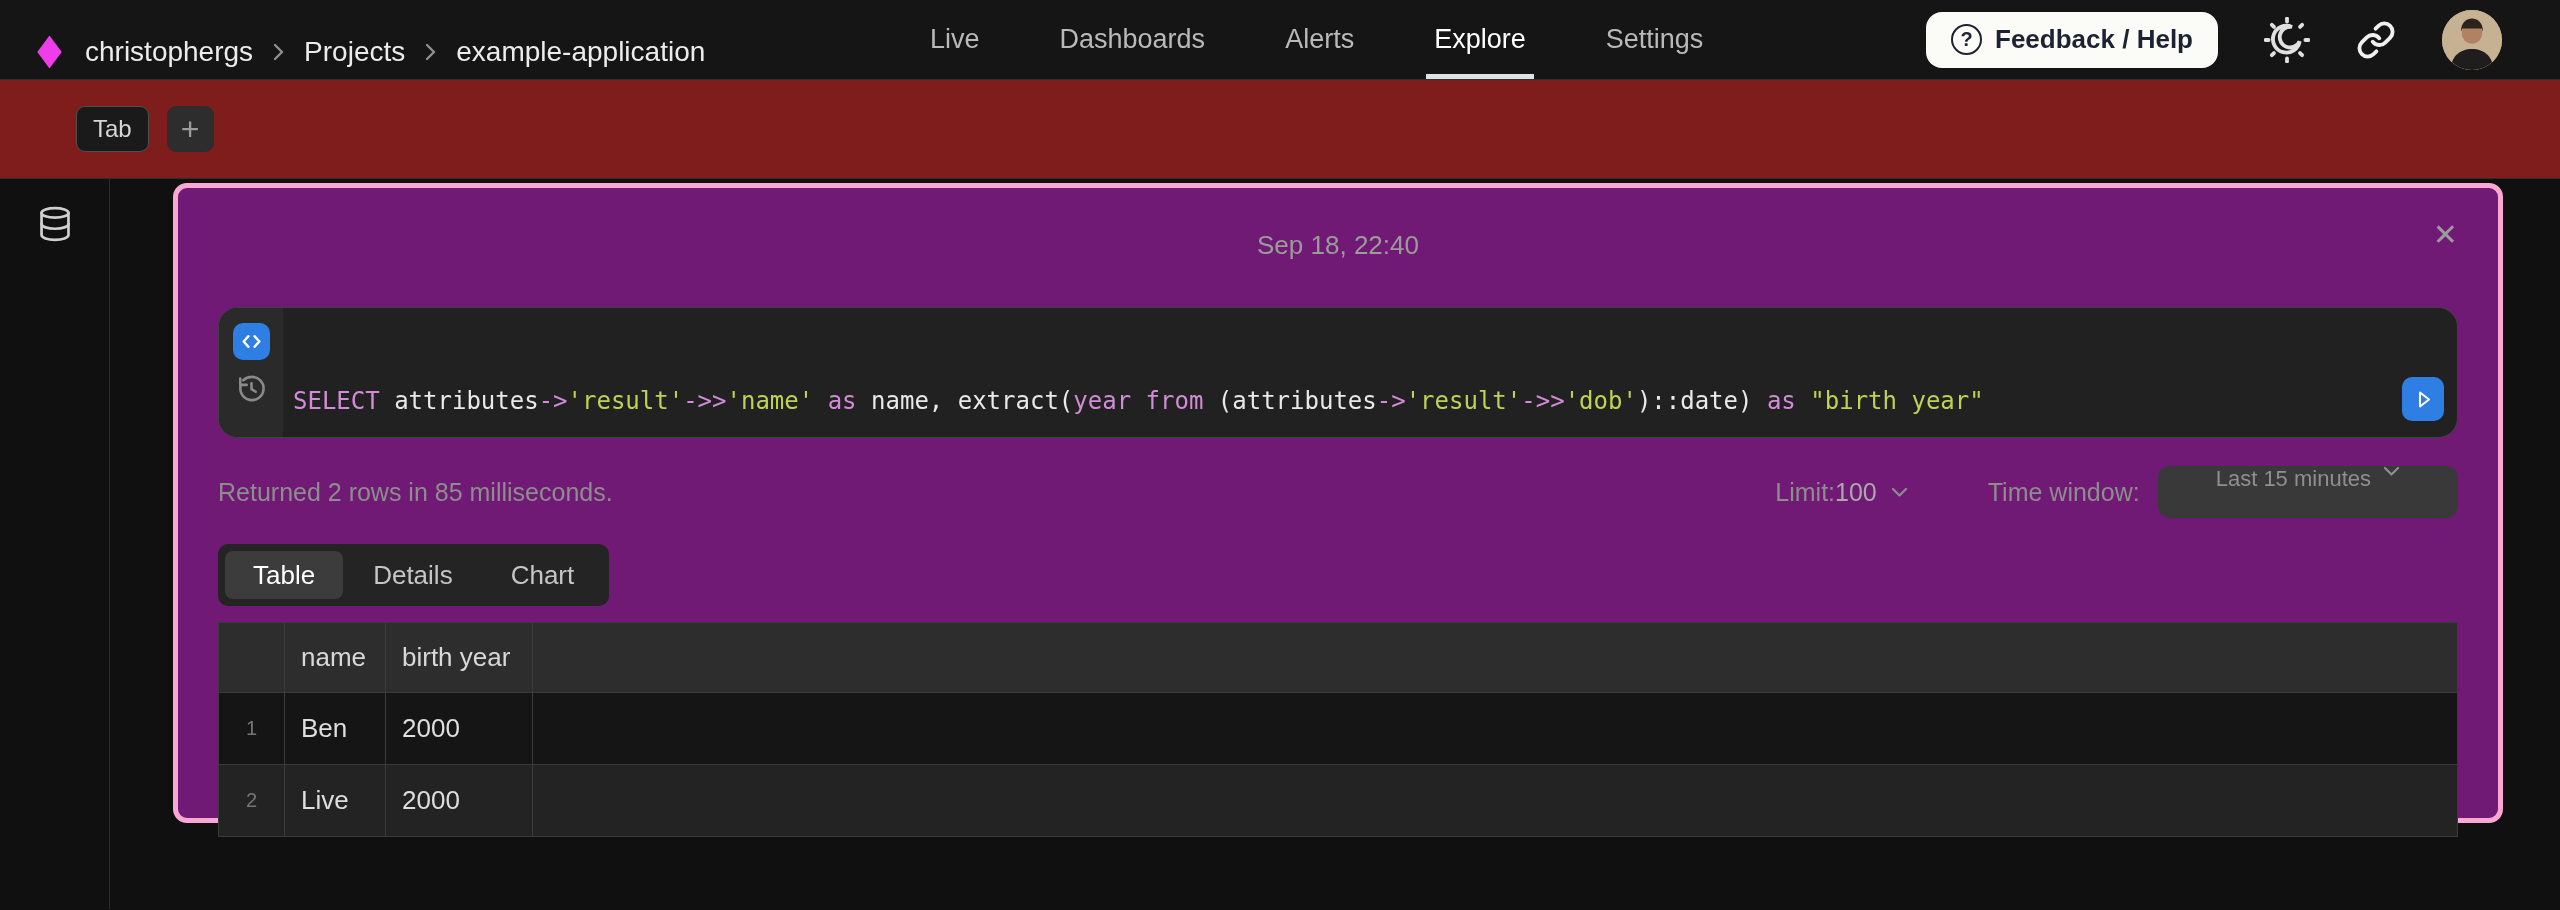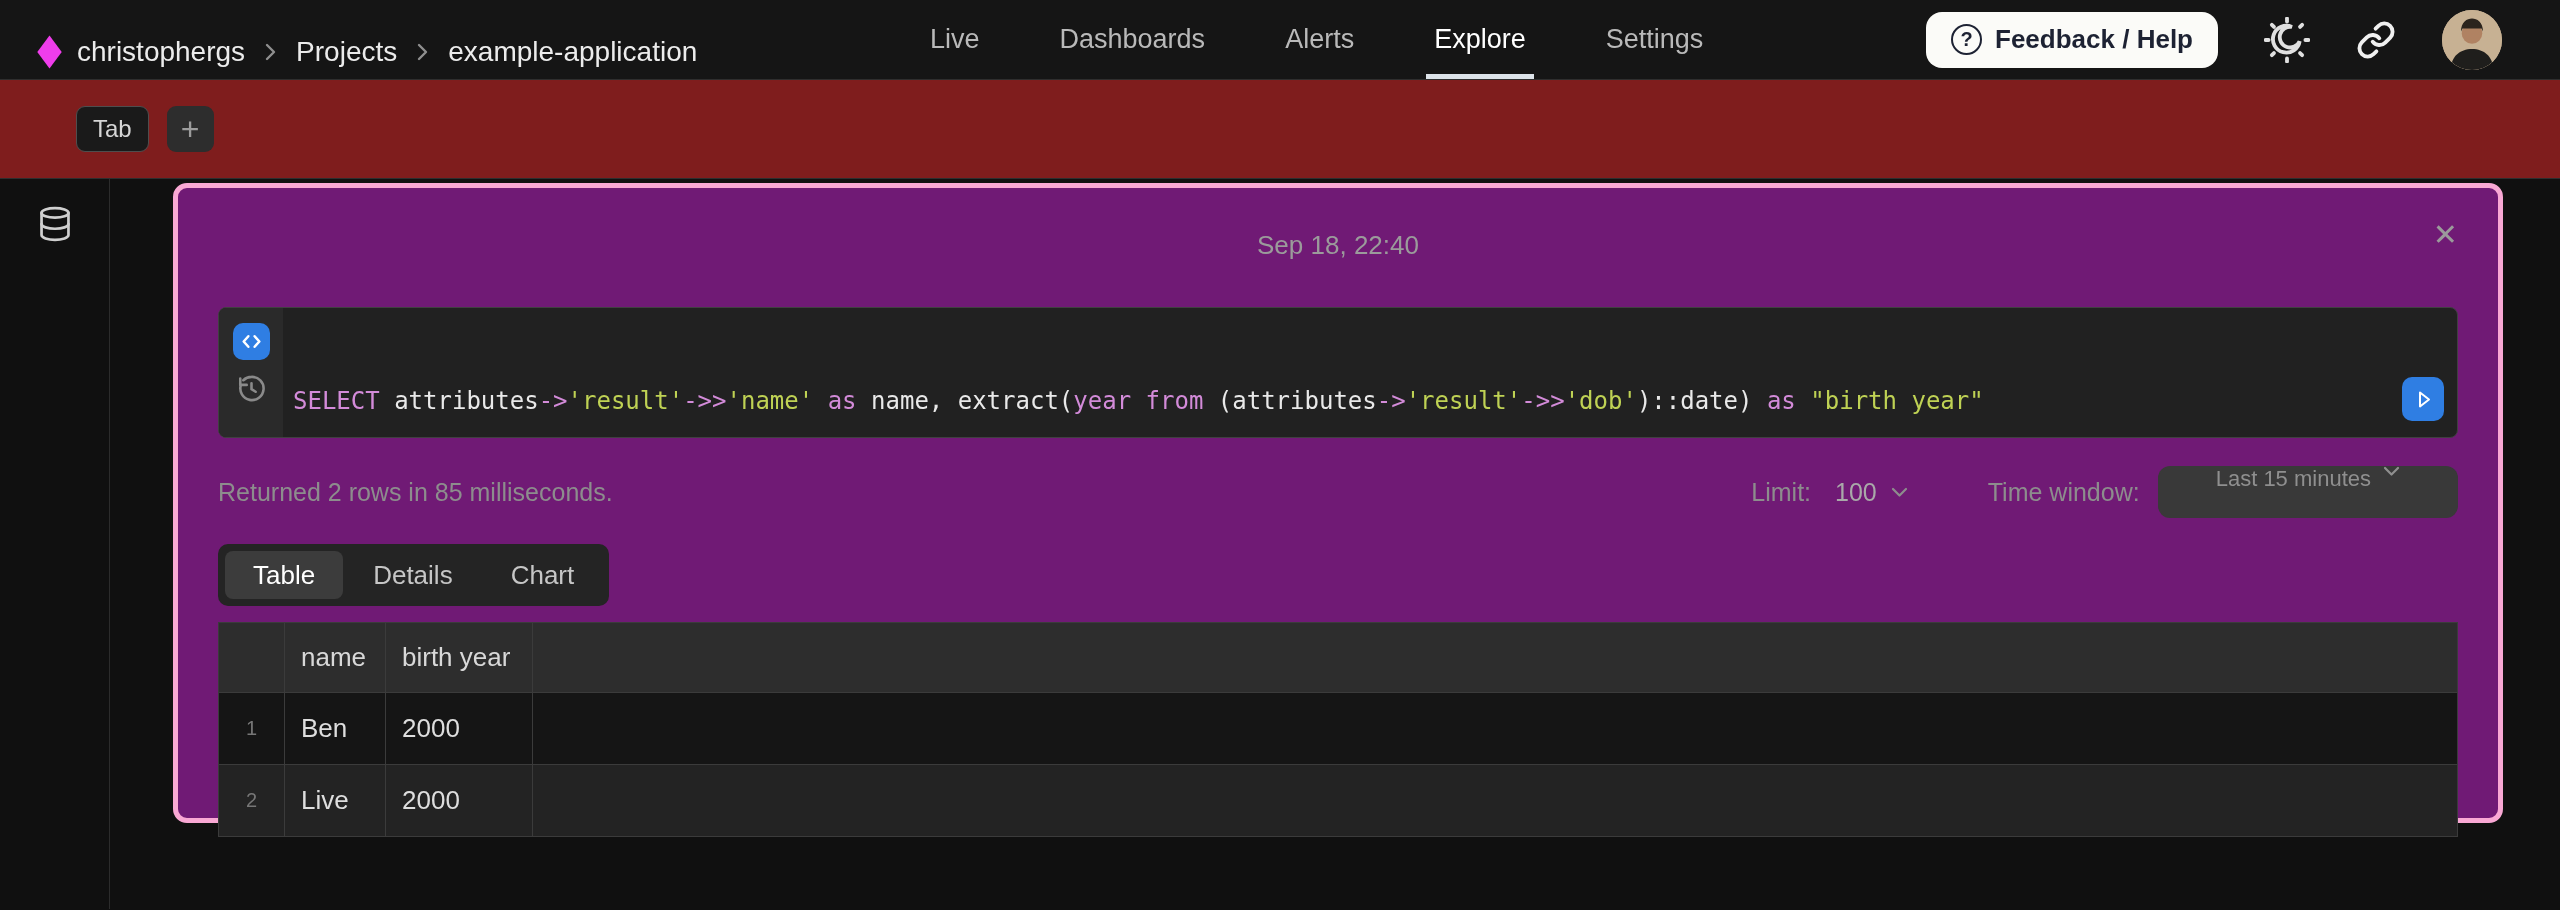--- a/index.html
+++ b/index.html
@@ -1,20 +1,20 @@
 <!DOCTYPE html>
 <html><head>
 <meta charset="utf-8">
 <style>
   * { box-sizing: border-box; margin: 0; padding: 0; }
   html,body { width:2560px; height:910px; background:#101010; font-family:"Liberation Sans", sans-serif; overflow:hidden; }
 
   
   .topbar { height:80px; background:#151515; border-bottom:1px solid #2e2e2e; display:flex; align-items:center; padding:0 58px 0 36px; position:relative; }
-  .brand { display:flex; align-items:center; gap:14px;margin-top:24px; }
+  .brand { display:flex; align-items:center; gap:22px;margin-top:24px; }
   .crumbs { display:flex; align-items:center; gap:18px; font-size:28px; font-weight:500; color:#ececec; }
   .crumb { cursor:pointer; }
   .crumb-sep { display:flex; align-items:center; color:#8f8f8f; }
   .nav { position:absolute; left:930px; top:0; height:100%; display:flex; gap:80px; }
   .nav-item { display:flex; align-items:center; font-size:27px; color:#b9b9b9; position:relative; cursor:pointer; height:100%;text-align:center; }
   .nav-item.active { color:#ffffff; font-weight:500; }
   .nav-item.active::after { content:""; position:absolute; left:-8px; right:-8px; bottom:0; height:5px; background:#dce2e8; }
   .top-actions { margin-left:auto; display:flex; align-items:center; gap:46px; }
   .feedback-pill { height:56px; border-radius:16px; background:#fbfbf8; color:#1d2233; display:flex; align-items:center; gap:13px; padding:0 25px; font-size:26px; font-weight:600; cursor:pointer; }
   .q-icon { width:31px; height:31px; border:2.5px solid #1d2233; border-radius:50%; display:flex; align-items:center; justify-content:center; font-size:20px; font-weight:600; }
@@ -30,35 +30,35 @@
   .body { display:flex; height:730px; background:#101010; }
   .rail { width:110px; border-right:1px solid #2c2c2c; display:flex; justify-content:center; padding-top:26px; }
   .main { flex:1; padding:4px 0 0 63px; }
   .card { width:2330px; height:640px; background:#701a75; border:5px solid #f9a8d4; border-radius:14px; padding:0 40px; position:relative; }
 
   .card-header { height:119px; position:relative; }
   .card-date { position:absolute; left:0; right:0; top:42px; text-align:center; color:#9b9b9b; font-size:26px; }
   .card-close { position:absolute; right:0; top:32px; color:#9b9b9b; font-size:30px; line-height:1; cursor:pointer; }
 
   
-  .editor { display:flex; height:131px; border:1px solid #404040; border-radius:8px; background:#212121; position:relative; overflow:hidden; }
+  .editor { display:flex; height:131px; border:1px solid #404040; border-radius:20px; background:#212121; position:relative; overflow:hidden; }
   .gutter { width:64px; background:#2a2a2a; display:flex; flex-direction:column; align-items:center; padding-top:15px; gap:13px; flex:none; }
   .code-btn { width:37px; height:37px; border-radius:10px; background:#2f7ee3; display:flex; align-items:center; justify-content:center; cursor:pointer; flex:none; }
   .history-btn { color:#8a8a8a; }
   .code { flex:1; padding:16px 60px 0 10px; font-family:"DejaVu Sans Mono", monospace; font-size:24px; line-height:31px; white-space:pre; overflow:hidden; color:#e9e9e9; }
   .tok-kw { color:#d38bd9; }
   .tok-op { color:#d38bd9; }
   .tok-str { color:#bfd254; }
   .tok-id { color:#e9e9e9; }
   .run-btn { position:absolute; right:13px; top:69px; width:42px; height:44px; border-radius:10px; background:#2f7ee3; display:flex; align-items:center; justify-content:center; cursor:pointer; }
 
   
   .status-row { margin-top:30px; height:48px; display:flex; align-items:center; font-size:25px; color:#8d8d8d; }
   .controls { margin-left:auto; display:flex; align-items:center; gap:80px; }
-  .limit-group { display:flex; align-items:center; gap:24px; }
+  .limit-group { display:flex; align-items:center; }
   .limit-value { display:flex; align-items:center; gap:14px; color:#a9a9a9; cursor:pointer; }
   .tw-group { display:flex; align-items:center; gap:18px; }
   .tw-btn { height:52px; border-radius:12px; background:#393939; color:#8f8f8f; display:flex; align-items:flex-start; gap:12px; padding:0 58px; font-size:22px; cursor:pointer; }
   .chev { display:flex; align-items:center; }
 
   
   .view-tabs-wrap { margin-top:28px; }
   .view-tabs { display:inline-flex; background:#242424; border-radius:10px; padding:7px; gap:2px; height:62px; align-items:center; }
   .seg { padding:0 28px; height:48px; display:flex; align-items:center; font-size:26px; color:#c6c6c6; border-radius:8px; cursor:pointer; }
   .seg.active { background:#3c3c3c; color:#ffffff; }

